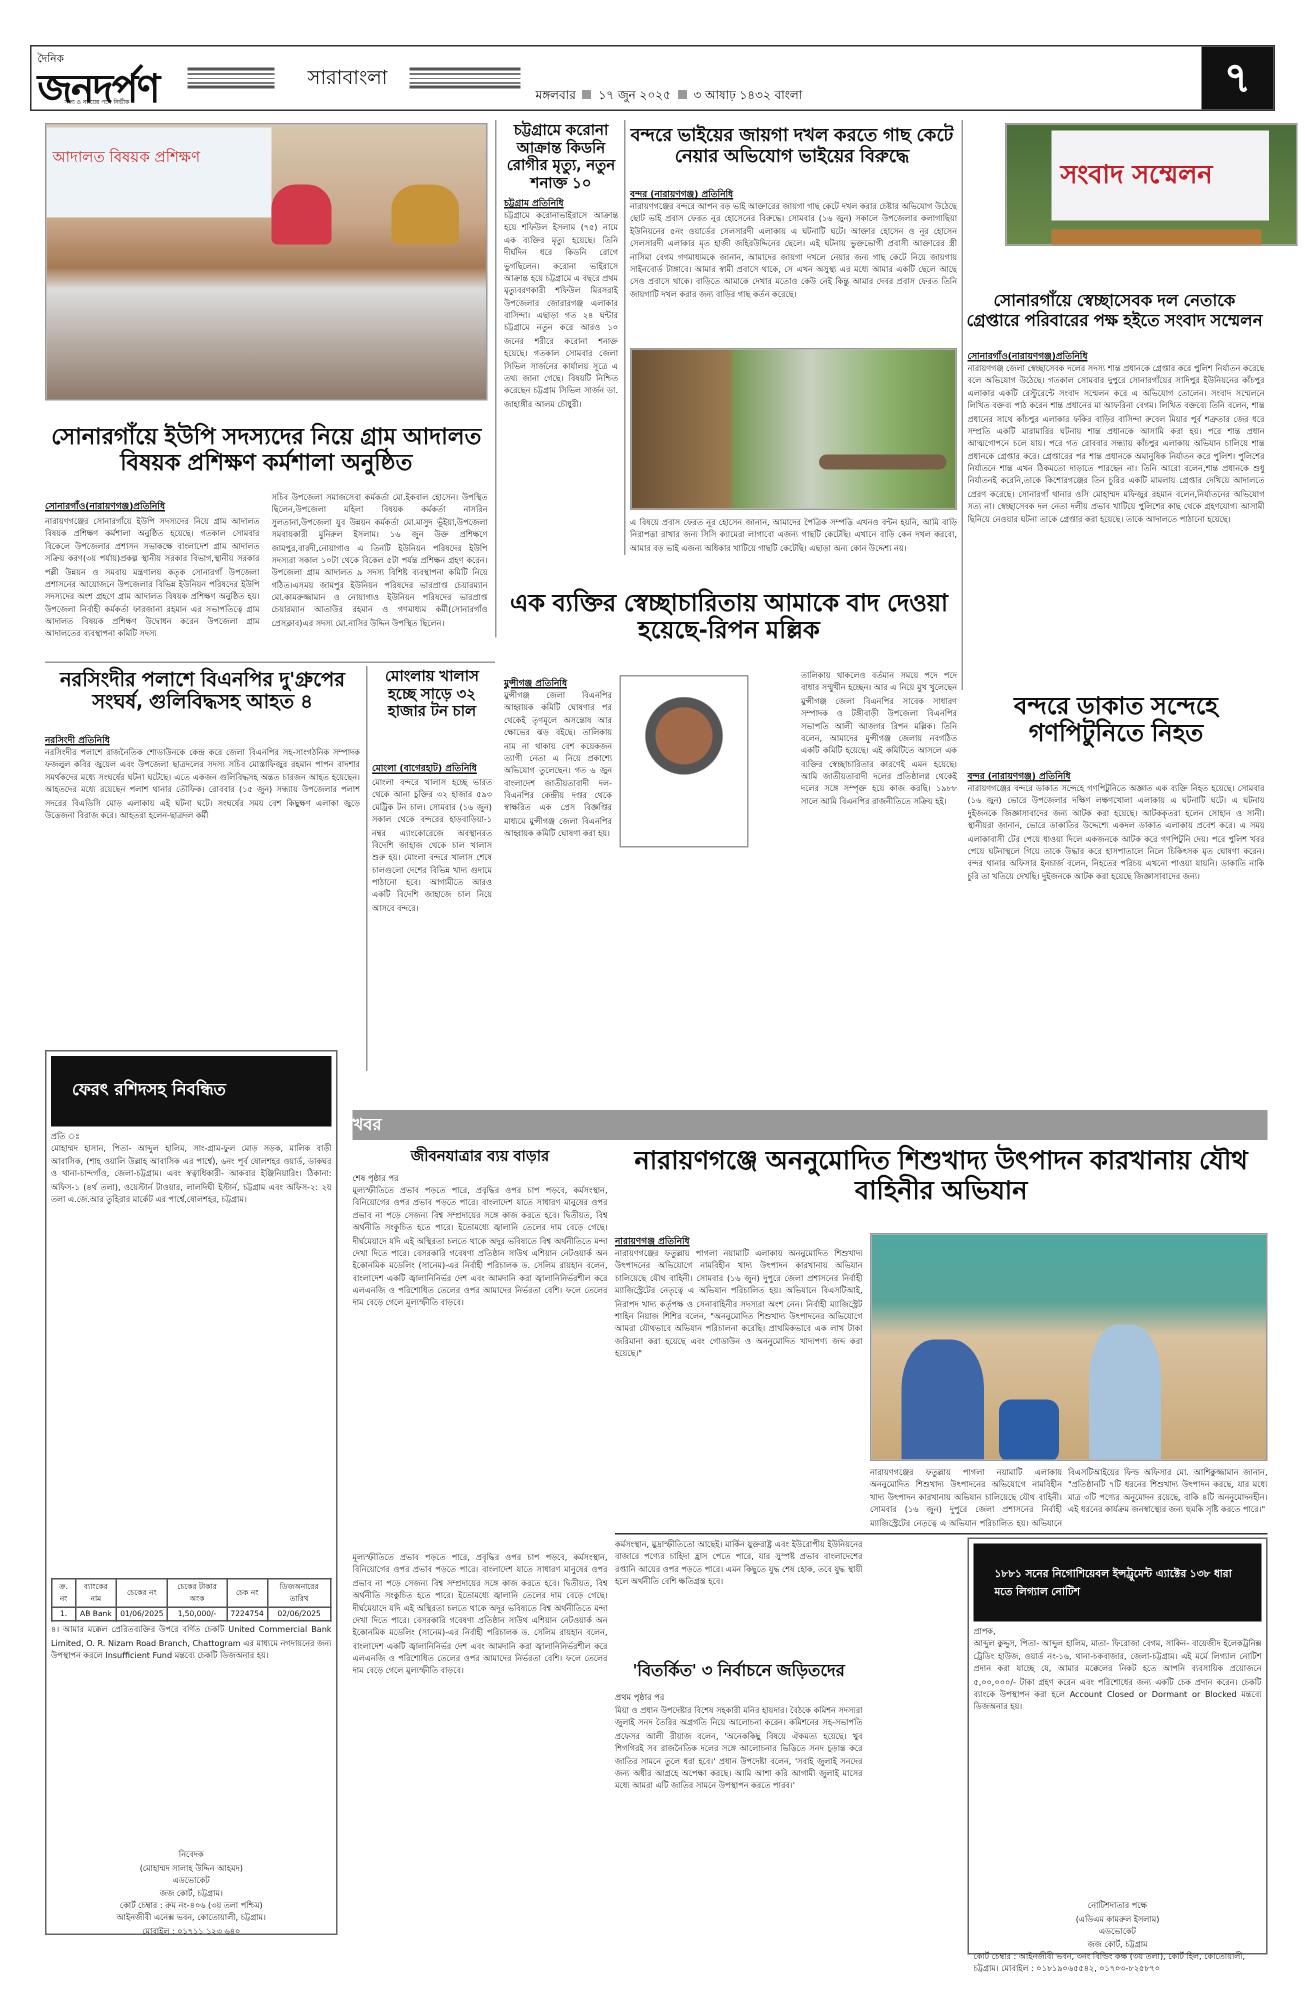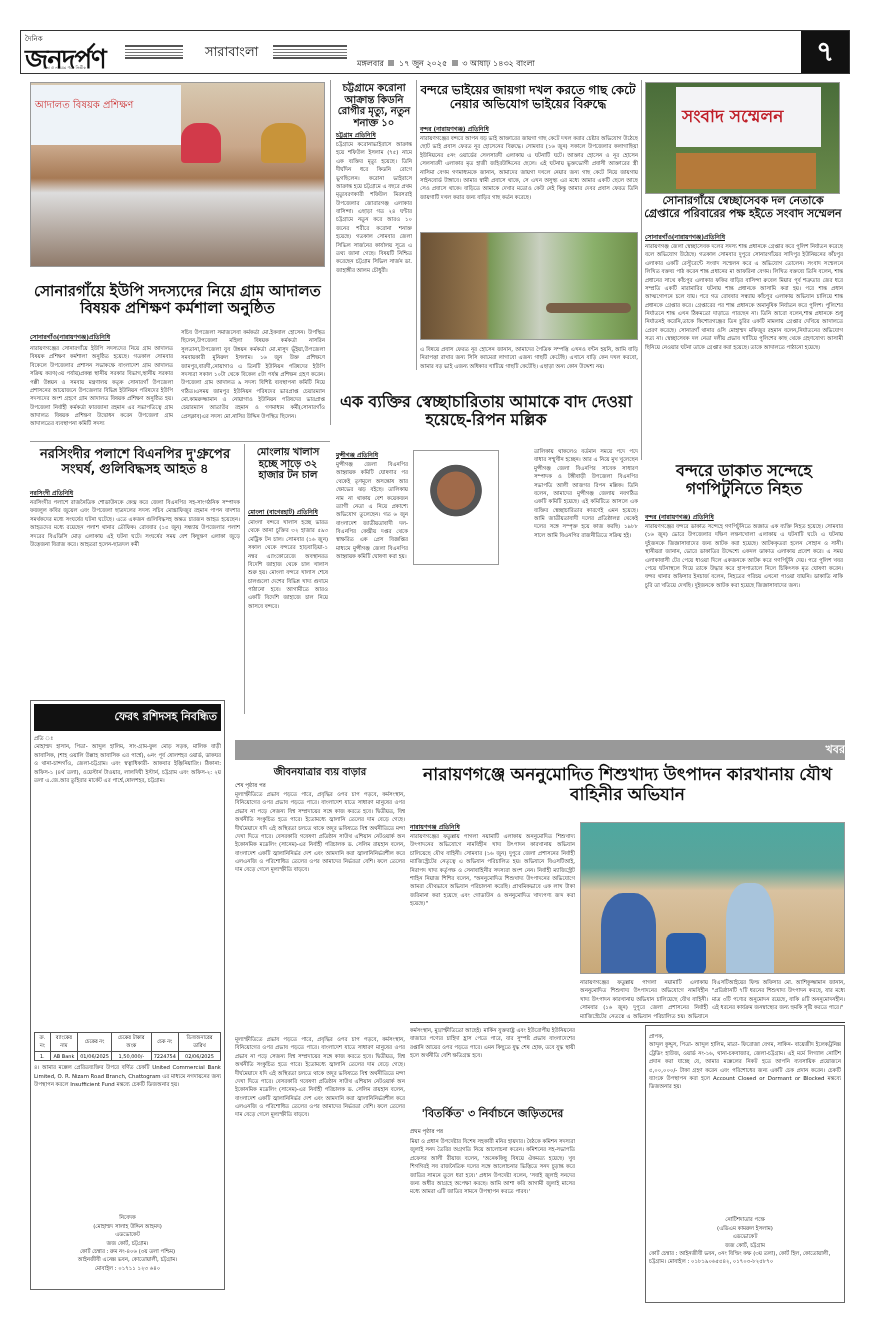--- a/index.html
+++ b/index.html
@@ -10,23 +10,23 @@
 .logo{left:4px;top:8px;font-size:26px;font-weight:bold;letter-spacing:-1px;font-family:"DejaVu Serif",serif}
 .logo-tag{left:22px;top:34px;font-size:4px}
 .rules{height:14px;border-top:2px solid #555;border-bottom:2px solid #555;background:repeating-linear-gradient(#fff 0 2px,#777 2px 3px)}
 .pagenum{right:0;top:0;width:48px;height:42px;background:#111;color:#fff;font-size:28px;font-weight:bold;text-align:center;line-height:42px}
 .photo{border:1px solid #999;overflow:hidden}
 .hl{font-family:"DejaVu Sans Condensed","DejaVu Sans",sans-serif;font-weight:bold;text-align:center;line-height:1.15;color:#111}
 .by{font-size:6px;font-weight:bold;text-decoration:underline}
 .body{font-size:5.4px;line-height:1.55;text-align:justify;color:#222}
 .vline{width:1px;background:#999}
 .hline{height:1px;background:#999}
-.bar{background:#999;color:#fff;text-align:right;font-size:11px;font-weight:bold;line-height:20px}
+.bar{background:#999;color:#fff;text-align:left;font-size:11px;font-weight:bold;line-height:20px}
 .boxad{border:1px solid #666;padding:3px}
-.adhead{background:#111;color:#fff;text-align:right;font-size:11px;font-weight:bold;padding:4px}
+.adhead{background:#111;color:#fff;text-align:left;font-size:11px;font-weight:bold;padding:14px}
 table{border-collapse:collapse;width:100%;font-size:5px}
 td,th{border:1px solid #555;padding:1px 2px;text-align:center;font-weight:normal}
 </style>
 </head>
 <body>
 
 <div class="abs masthead">
   <span class="abs logo-small">দৈনিক</span>
   <span class="abs logo">জনদর্পণ</span>
   <span class="abs logo-tag">সত্য ও ন্যায়ের পথে নির্ভীক</span>
@@ -63,21 +63,21 @@
 <div class="abs vline" style="left:416px;top:80px;height:290px"></div>
 <div class="abs hl" style="left:418px;top:84px;width:220px;font-size:12px">বন্দরে ভাইয়ের জায়গা দখল করতে গাছ কেটে নেয়ার অভিযোগ ভাইয়ের বিরুদ্ধে</div>
 <div class="abs by" style="left:420px;top:124px">বন্দর (নারায়ণগঞ্জ) প্রতিনিধি</div>
 <div class="abs body" style="left:420px;top:134px;width:218px;height:92px;overflow:hidden">নারায়ণগঞ্জের বন্দরে আপন বড় ভাই আক্তারের জায়গা গাছ কেটে দখল করার চেষ্টার অভিযোগ উঠেছে ছোট ভাই প্রবাস ফেরত নূর হোসেনের বিরুদ্ধে। সোমবার (১৬ জুন) সকালে উপজেলার কলাগাছিয়া ইউনিয়নের ৫নং ওয়ার্ডের সেলসারদী এলাকায় এ ঘটনাটি ঘটে। আক্তার হোসেন ও নূর হোসেন সেলসারদী এলাকার মৃত হাজী জহিরউদ্দিনের ছেলে। এই ঘটনায় ভুক্তভোগী প্রবাসী আক্তারের স্ত্রী নাসিমা বেগম গণমাধ্যমকে জানান, আমাদের জায়গা দখলে নেয়ার জন্য গাছ কেটে নিয়ে জায়গায় সাইনবোর্ড টাঙ্গাবে। আমার স্বামী প্রবাসে থাকে, সে এখন অসুস্থ্য এর মধ্যে আমার একটি ছেলে আছে সেও প্রবাসে থাকে। বাড়িতে আমাকে দেখার মতোও কেউ নেই কিন্তু আমার দেবর প্রবাস ফেরত তিনি জায়গাটি দখল করার জন্য বাড়ির গাছ কর্তন করেছে।</div>
 <div class="abs photo" style="left:420px;top:232px;width:218px;height:108px;background:linear-gradient(90deg,#6b5236 0%,#9a7a50 30%,#7a9a58 32%,#c9d0c0 55%,#8ab06a 80%,#6f8f4a 100%)">
   <div class="abs" style="left:125px;top:70px;width:85px;height:10px;background:#7a6048;border-radius:5px"></div>
 </div>
 <div class="abs body" style="left:420px;top:345px;width:218px;height:28px;overflow:hidden">এ বিষয়ে প্রবাস ফেরত নূর হোসেন জানান, আমাদের পৈত্রিক সম্পত্তি এখনও বন্টন হয়নি, আমি বাড়ি নিরাপত্তা রাখার জন্য সিসি ক্যামেরা লাগাবো এজন্য গাছটি কেটেছি। এখানে বাড়ি কেন দখল করবো, আমার বড় ভাই এজন্য অধিকার খাটিয়ে গাছটি কেটেছি। এছাড়া অন্য কোন উদ্দেশ্য নয়।</div>
 
 <div class="abs vline" style="left:641px;top:80px;height:380px"></div>
-<div class="abs photo" style="left:645px;top:82px;width:195px;height:112px;background:linear-gradient(180deg,#4a6d3a 0%,#6a8a4a 100%)">
+<div class="abs photo" style="left:670px;top:82px;width:195px;height:82px;background:linear-gradient(180deg,#4a6d3a 0%,#6a8a4a 100%)">
   <div class="abs" style="left:30px;top:4px;width:145px;height:60px;background:#f3f3f6">
     <span class="abs" style="left:6px;top:16px;font-size:17px;color:#c0202a;font-weight:bold">সংবাদ সম্মেলন</span>
   </div>
   <div class="abs" style="left:30px;top:70px;width:140px;height:36px;background:#b57a3a"></div>
 </div>
 <div class="abs hl" style="left:643px;top:195px;width:200px;font-size:11px">সোনারগাঁয়ে স্বেচ্ছাসেবক দল নেতাকে গ্রেপ্তারে পরিবারের পক্ষ হইতে সংবাদ সম্মেলন</div>
 <div class="abs by" style="left:645px;top:232px">সোনারগাঁও(নারায়ণগঞ্জ)প্রতিনিধি</div>
 <div class="abs body" style="left:645px;top:242px;width:198px;height:206px;overflow:hidden">নারায়ণগঞ্জ জেলা স্বেচ্ছাসেবক দলের সদস্য শান্ত প্রধানকে গ্রেপ্তার করে পুলিশ নির্যাতন করেছে বলে অভিযোগ উঠেছে। গতকাল সোমবার দুপুরে সোনারগাঁয়ের সাদিপুর ইউনিয়নের কাঁচপুর এলাকার একটি রেস্টুরেন্টে সংবাদ সম্মেলন করে এ অভিযোগ তোলেন। সংবাদ সম্মেলনে লিখিত বক্তব্য পাঠ করেন শান্ত প্রধানের মা আফরিনা বেগম। লিখিত বক্তব্যে তিনি বলেন, শান্ত প্রধানের সাথে কাঁচপুর এলাকার ফকির বাড়ির বাসিন্দা রুবেল মিয়ার পূর্ব শত্রুতার জের ধরে সম্প্রতি একটি মারামারির ঘটনায় শান্ত প্রধানকে আসামি করা হয়। পরে শান্ত প্রধান আত্মগোপনে চলে যায়। পরে গত রোববার সন্ধ্যায় কাঁচপুর এলাকায় অভিযান চালিয়ে শান্ত প্রধানকে গ্রেপ্তার করে। গ্রেপ্তারের পর শান্ত প্রধানকে অমানুষিক নির্যাতন করে পুলিশ। পুলিশের নির্যাতনে শান্ত এখন ঠিকমতো দাড়াতে পারছেন না। তিনি আরো বলেন,শান্ত প্রধানকে শুধু নির্যাতনই করেনি,তাকে কিশোরগঞ্জের তিন চুরির একটি মামলায় গ্রেপ্তার দেখিয়ে আদালতে প্রেরণ করেছে। সোনারগাঁ থানার ওসি মোহাম্মদ মফিজুর রহমান বলেন,নির্যাতনের অভিযোগ সত্য না। স্বেচ্ছাসেবক দল নেতা দলীয় প্রভাব খাটিয়ে পুলিশের কাছ থেকে গ্রহণযোগ্য আসামী ছিনিয়ে নেওয়ার ঘটনা তাকে গ্রেপ্তার করা হয়েছে। তাকে আদালতে পাঠানো হয়েছে।</div>
 
 <div class="abs hl" style="left:334px;top:393px;width:304px;font-size:16px">এক ব্যক্তির স্বেচ্ছাচারিতায় আমাকে বাদ দেওয়া হয়েছে-রিপন মল্লিক</div>
@@ -154,20 +154,21 @@
 <div class="abs body" style="left:712px;top:978px;width:133px;height:40px;overflow:hidden">বিএসটিআইয়ের ফিল্ড অফিসার মো. আশিকুজ্জামান জানান, "প্রতিষ্ঠানটি ৭টি ধরনের শিশুখাদ্য উৎপাদন করছে, যার মধ্যে মাত্র ৩টি পণ্যের অনুমোদন রয়েছে, বাকি ৪টি অননুমোদনহীন। এই ধরনের কার্যক্রম জনস্বাস্থ্যের জন্য হুমকি সৃষ্টি করতে পারে।"</div>
 <div class="abs hline" style="left:410px;top:1022px;width:435px;background:#333"></div>
 
 <div class="abs body" style="left:410px;top:1026px;width:165px;height:80px;overflow:hidden">কর্মসংস্থান, মুদ্রাস্ফীতিতো আছেই। মার্কিন যুক্তরাষ্ট্র এবং ইউরোপীয় ইউনিয়নের বাজারে পণ্যের চাহিদা হ্রাস পেতে পারে, যার সুস্পষ্ট প্রভাব বাংলাদেশের রপ্তানি আয়ের ওপর পড়তে পারে। এমন কিছুতে যুদ্ধ শেষ হোক, তবে যুদ্ধ স্থায়ী হলে অর্থনীতি বেশি ক্ষতিগ্রস্ত হবে।</div>
 <div class="abs hl" style="left:410px;top:1108px;width:165px;font-size:11px">'বিতর্কিত' ৩ নির্বাচনে জড়িতদের</div>
 <div class="abs" style="left:410px;top:1128px;font-size:5.5px">প্রথম পৃষ্ঠার পর</div>
 <div class="abs body" style="left:410px;top:1137px;width:165px;height:190px;overflow:hidden">মিয়া ও প্রধান উপদেষ্টার বিশেষ সহকারী মনির হায়দার। বৈঠকে কমিশন সদস্যরা জুলাই সনদ তৈরির অগ্রগতি নিয়ে আলোচনা করেন। কমিশনের সহ-সভাপতি প্রফেসর আলী রীয়াজ বলেন, 'অনেককিছু বিষয়ে ঐকমত্য হয়েছে। খুব শিগগিরই সব রাজনৈতিক দলের সঙ্গে আলোচনার ভিত্তিতে সনদ চূড়ান্ত করে জাতির সামনে তুলে ধরা হবে।' প্রধান উপদেষ্টা বলেন, 'সবাই জুলাই সনদের জন্য অধীর আগ্রহে অপেক্ষা করছে। আমি আশা করি আগামী জুলাই মাসের মধ্যে আমরা এটি জাতির সামনে উপস্থাপন করতে পারব।'</div>
 <div class="abs body" style="left:235px;top:1035px;width:170px;height:290px;overflow:hidden">মূল্যস্ফীতিতে প্রভাব পড়তে পারে, প্রবৃদ্ধির ওপর চাপ পড়বে, কর্মসংস্থান, বিনিয়োগের ওপর প্রভাব পড়তে পারে। বাংলাদেশ যাতে সাধারণ মানুষের ওপর প্রভাব না পড়ে সেজন্য বিশ্ব সম্প্রদায়ের সঙ্গে কাজ করতে হবে। দ্বিতীয়ত, বিশ্ব অর্থনীতি সংকুচিত হতে পারে। ইতোমধ্যে জ্বালানি তেলের দাম বেড়ে গেছে। দীর্ঘমেয়াদে যদি এই অস্থিরতা চলতে থাকে অদূর ভবিষ্যতে বিশ্ব অর্থনীতিতে মন্দা দেখা দিতে পারে। বেসরকারি গবেষণা প্রতিষ্ঠান সাউথ এশিয়ান নেটওয়ার্ক অন ইকোনমিক মডেলিং (সানেম)-এর নির্বাহী পরিচালক ড. সেলিম রায়হান বলেন, বাংলাদেশ একটি জ্বালানিনির্ভর দেশ এবং আমদানি করা জ্বালানিনির্ভরশীল করে এলএনজি ও পরিশোধিত তেলের ওপর আমাদের নির্ভরতা বেশি। ফলে তেলের দাম বেড়ে গেলে মূল্যস্ফীতি বাড়বে।</div>
 
 <div class="abs boxad" style="left:645px;top:1025px;width:200px;height:278px">
+  <div class="adhead" style="font-size:7px">১৮৮১ সনের নিগোশিয়েবল ইন্সট্রুমেন্ট এ্যাক্টের ১৩৮ ধারা মতে লিগ্যাল নোটিশ</div>
   <div class="body" style="margin-top:3px">প্রাপক,</div>
   <div class="body" style="height:175px;overflow:hidden">আব্দুল কুদ্দুস, পিতা- আব্দুল হালিম, মাতা- ফিরোজা বেগম, সাকিন- বায়েজীদ ইলেকট্রনিক্স ট্রেডিং হাউজ, ওয়ার্ড নং-১৬, থানা-চকবাজার, জেলা-চট্টগ্রাম। এই মর্মে লিগ্যাল নোটিশ প্রদান করা যাচ্ছে যে, আমার মক্কেলের নিকট হতে আপনি ব্যবসায়িক প্রয়োজনে ৫,০০,০০০/- টাকা গ্রহণ করেন এবং পরিশোধের জন্য একটি চেক প্রদান করেন। চেকটি ব্যাংকে উপস্থাপন করা হলে Account Closed or Dormant or Blocked মন্তব্যে ডিজঅনার হয়।</div>
   <div class="body" style="text-align:center">নোটিশদাতার পক্ষে</div>
   <div class="body" style="text-align:center">(এডিএম কামরুল ইসলাম)</div>
   <div class="body" style="text-align:center">এডভোকেট</div>
   <div class="body" style="text-align:center">জজ কোর্ট, চট্টগ্রাম</div>
   <div class="body">কোর্ট চেম্বার : আইনজীবী ভবন, ৩নং বিল্ডিং কক্ষ (৩য় তলা), কোর্ট হিল, কোতোয়ালী,</div>
   <div class="body">চট্টগ্রাম। মোবাইল : ০১৮১৯০৬৫৫৪২, ০১৭০৩-৮২৫৮৭০</div>
 </div>
 

